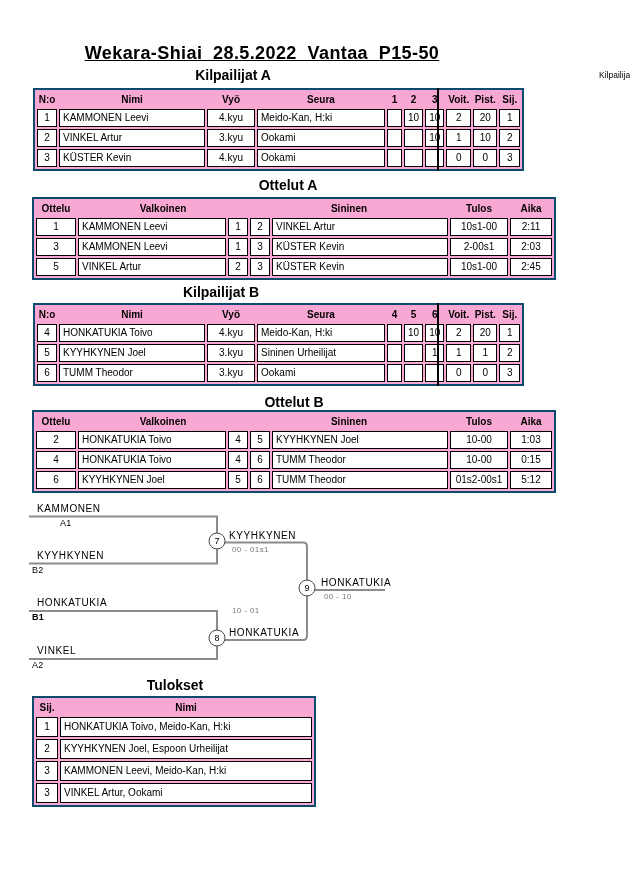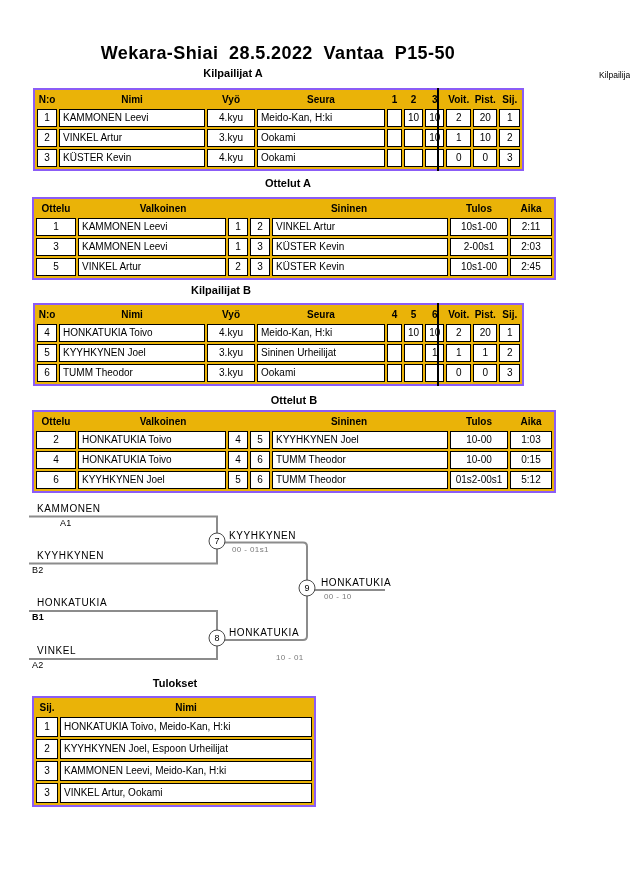--- a/index.html
+++ b/index.html
@@ -2,26 +2,26 @@
 <html><head>
 <meta charset="utf-8">
 <style>
   html,body { margin:0; padding:0; background:#fff; }
   body { width:630px; height:891px; position:relative; overflow:hidden;
          font-family:"Liberation Sans","DejaVu Sans",sans-serif; color:#000; }
 
   .abs { position:absolute; }
   .page-title { font-size:18px; font-weight:bold; white-space:pre; letter-spacing:0.4px;
                 transform:translateX(-50%); }
-  .sec-title { font-size:11px; font-weight:bold; white-space:nowrap; transform:translateX(-50%); }
+  .sec-title { font-size:14px; font-weight:bold; white-space:nowrap; transform:translateX(-50%); }
   .count-note { font-size:8.5px; white-space:nowrap; }
 
   .tbl-wrap { position:absolute; }
   table.jtable { border-collapse:separate; border-spacing:2px; table-layout:fixed;
-                 border:2px solid #8b5cf6; background:#eab308; }
+                 border:2px solid #0c4a6e; background:#f9a8d4; }
   table.jtable th { font-size:10px; font-weight:bold; height:15px; line-height:15px;
                     padding:0 1px; text-align:center; white-space:nowrap; overflow:hidden; }
   table.jtable td { border:1px solid #000; font-size:10px; height:16px; line-height:16px;
                     padding:0 3px; white-space:nowrap; overflow:hidden; background:#fff; }
   table.results td { height:18px; line-height:18px; }
   td.c { text-align:center; padding:0 1px; }
   td.l { text-align:left; }
   th.l { text-align:left; padding-left:2px; }
   .thick-div { position:absolute; top:0; bottom:0; width:2px; background:#000; }
 
@@ -29,21 +29,21 @@
   .bk-name  { position:absolute; font-size:10px; letter-spacing:0.6px; white-space:nowrap; z-index:3;text-align:center; }
   .bk-seed  { position:absolute; font-size:9px;  letter-spacing:0.3px; white-space:nowrap; z-index:3; }
   .bk-score { position:absolute; font-size:8px;  letter-spacing:0.4px; color:#7a7a7a; white-space:nowrap; z-index:3; }
   .bk-circle{ position:absolute; width:15px; height:15px; border:1.5px solid #4a4a4a; border-radius:50%;
               background:#fff; font-size:9px; line-height:14px; text-align:center;
               transform:translate(-50%,-50%); z-index:2; }
 </style>
 </head>
 <body>
 
-<div class="abs page-title" style="left:278px; top:43px;">Wekara-Shiai  28.5.2022  Vantaa  P15-50</div>
+<div class="abs page-title" style="left:262px; top:43px;text-decoration:underline;">Wekara-Shiai  28.5.2022  Vantaa  P15-50</div>
 <div class="abs count-note" style="left:553px; top:70px;padding-left:46px;">Kilpailijat: 6</div>
 
 <div class="abs sec-title" style="left:233px; top:67px;">Kilpailijat A</div>
 <div class="tbl-wrap" style="left:33px; top:88px;">
   <table class="jtable">
     <colgroup>
         <col style="width:20px">
         <col style="width:146px">
         <col style="width:48px">
         <col style="width:128px">
@@ -295,21 +295,21 @@
 <div class="bk-circle" style="left:217px; top:541px;">7</div>
 <div class="bk-name" style="left:229px; top:530px;">KYYHKYNEN</div>
 <div class="bk-score" style="left:232px; top:545px;">00 - 01s1</div>
 
 <div class="bk-name" style="left:37px; top:597px;">HONKATUKIA</div>
 <div class="bk-seed" style="left:32px; top:612px;font-weight:bold;">B1</div>
 <div class="bk-name" style="left:37px; top:645px;">VINKEL</div>
 <div class="bk-seed" style="left:32px; top:660px;">A2</div>
 <div class="bk-circle" style="left:217px; top:638px;">8</div>
 <div class="bk-name" style="left:229px; top:627px;">HONKATUKIA</div>
-<div class="bk-score" style="left:232px; top:653px;margin-left:44px;">10 - 01</div>
+<div class="bk-score" style="left:232px; top:606px;">10 - 01</div>
 
 <div class="bk-circle" style="left:307px; top:588px;">9</div>
 <div class="bk-name" style="left:321px; top:577px;">HONKATUKIA</div>
 <div class="bk-score" style="left:324px; top:592px;">00 - 10</div>
 
 <div class="abs sec-title" style="left:175px; top:677px;">Tulokset</div>
 <div class="tbl-wrap" style="left:32px; top:696px;">
   <table class="jtable results">
     <colgroup>
         <col style="width:22px">

